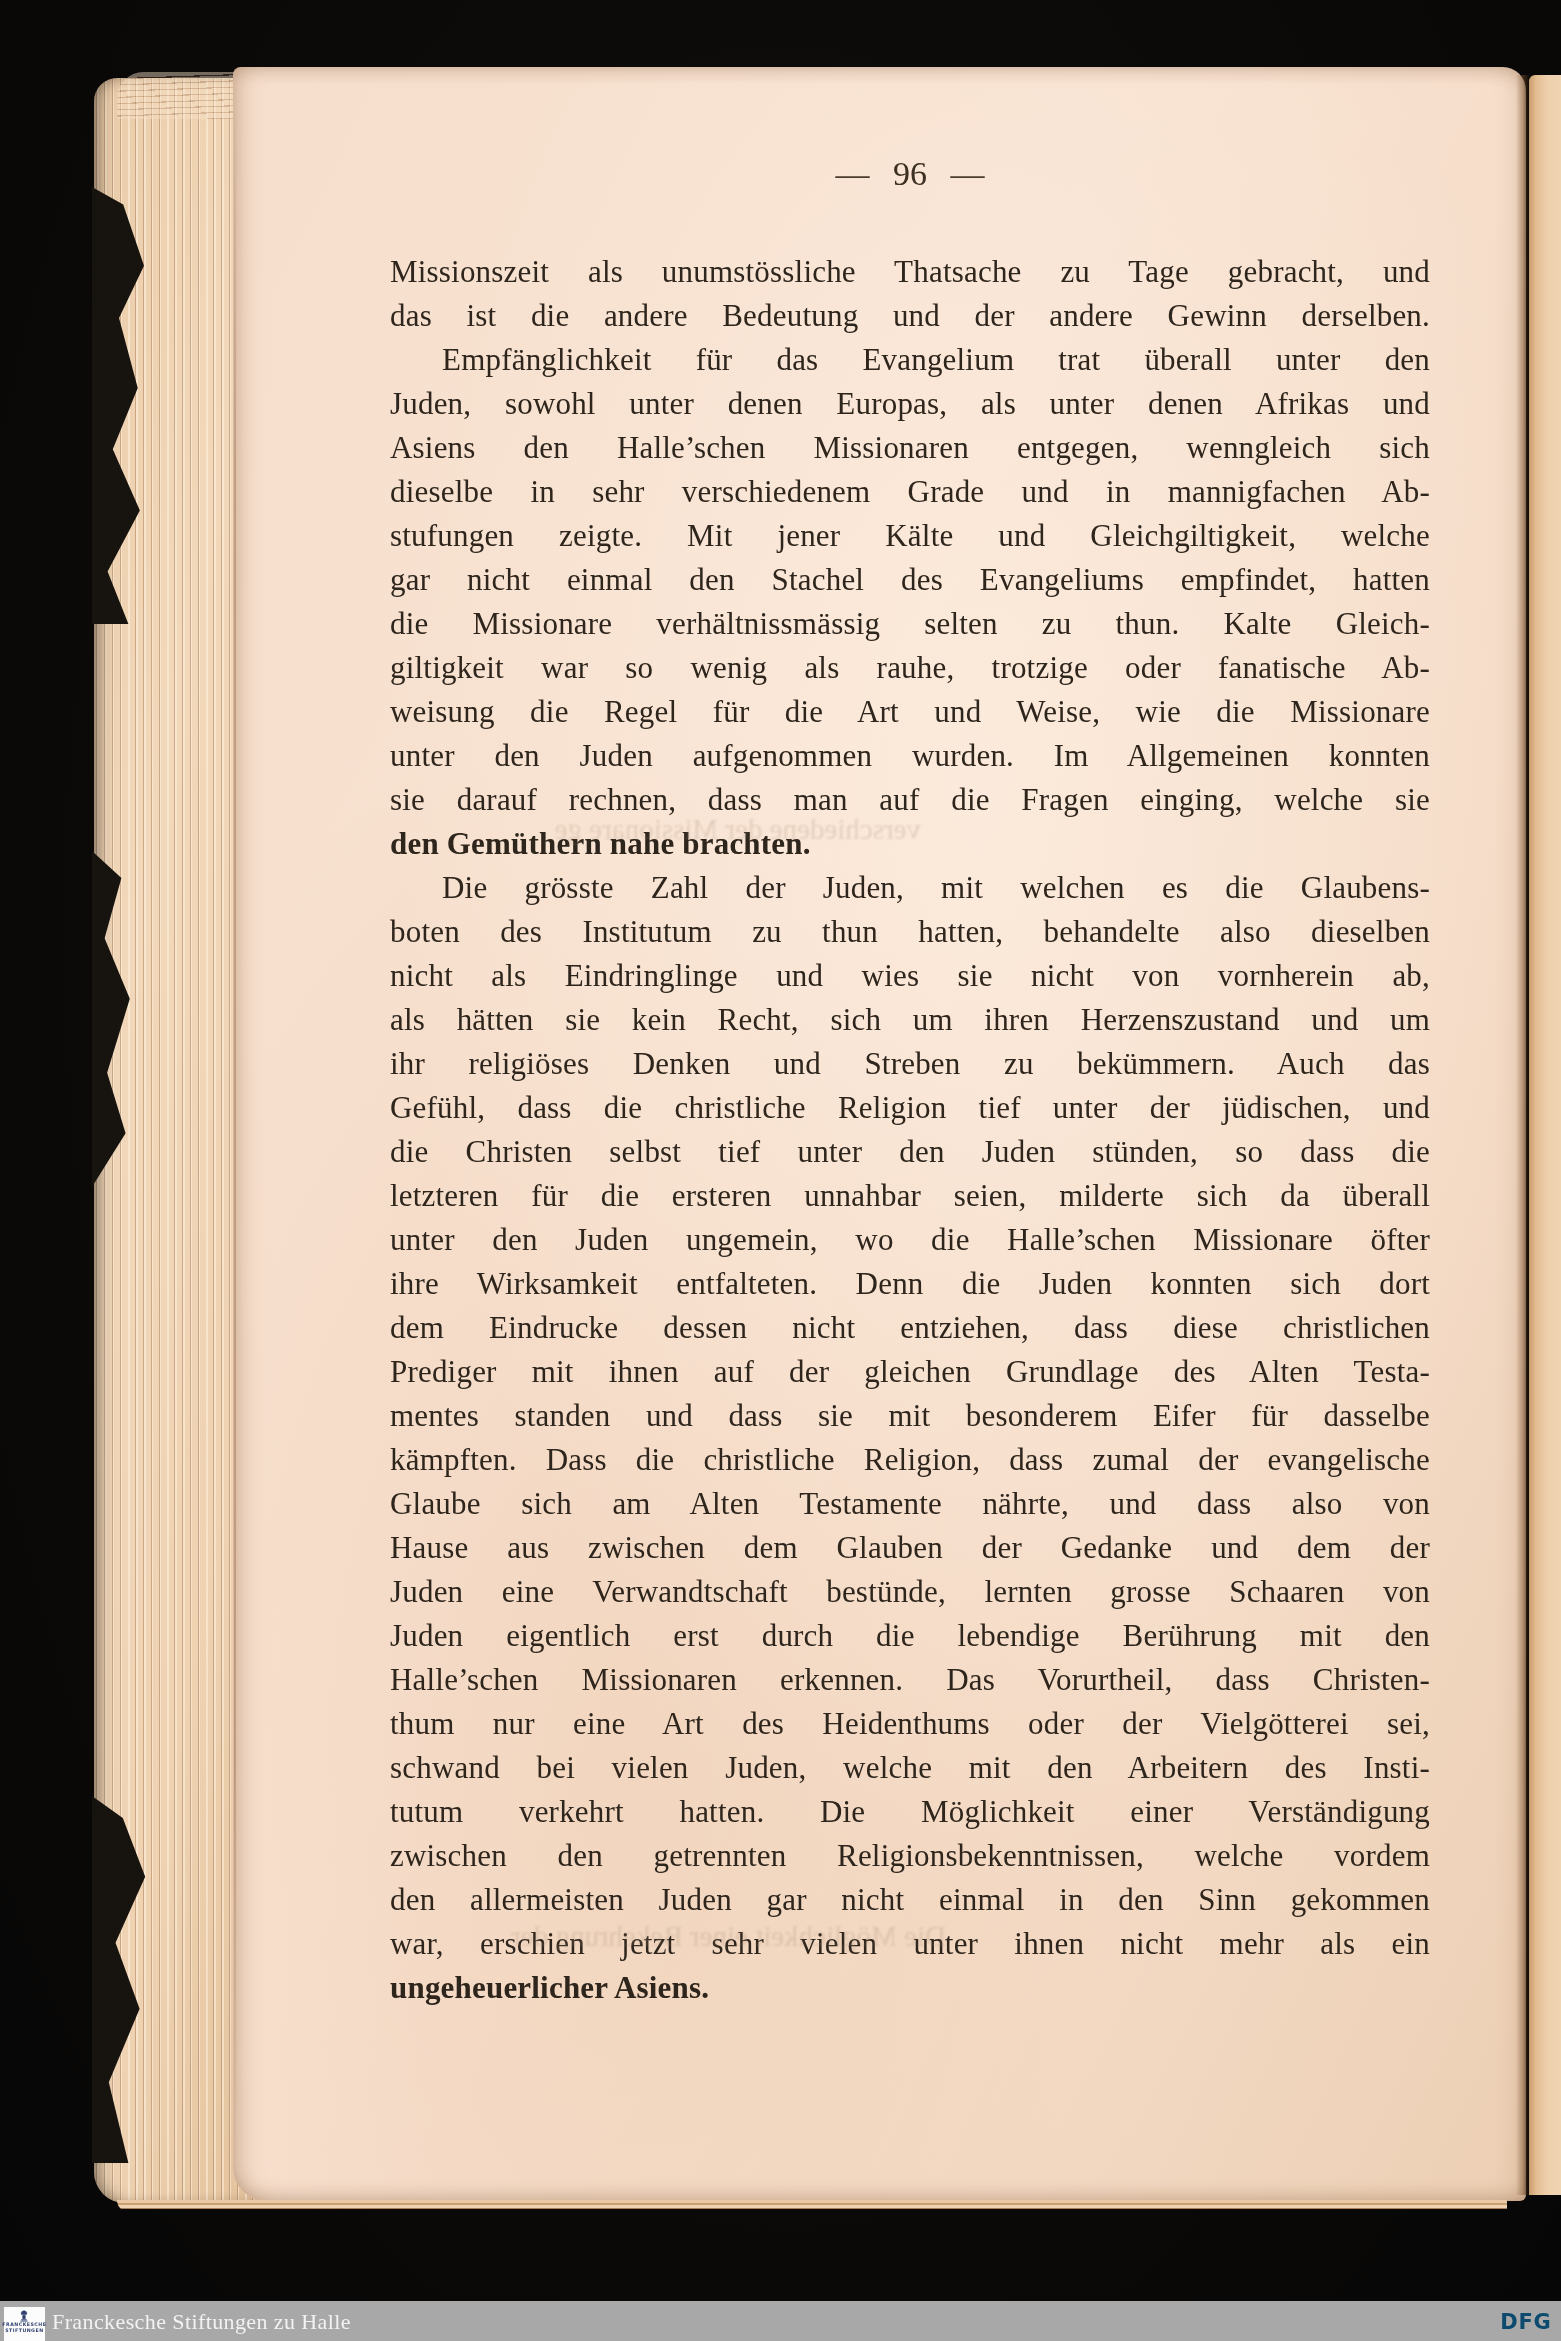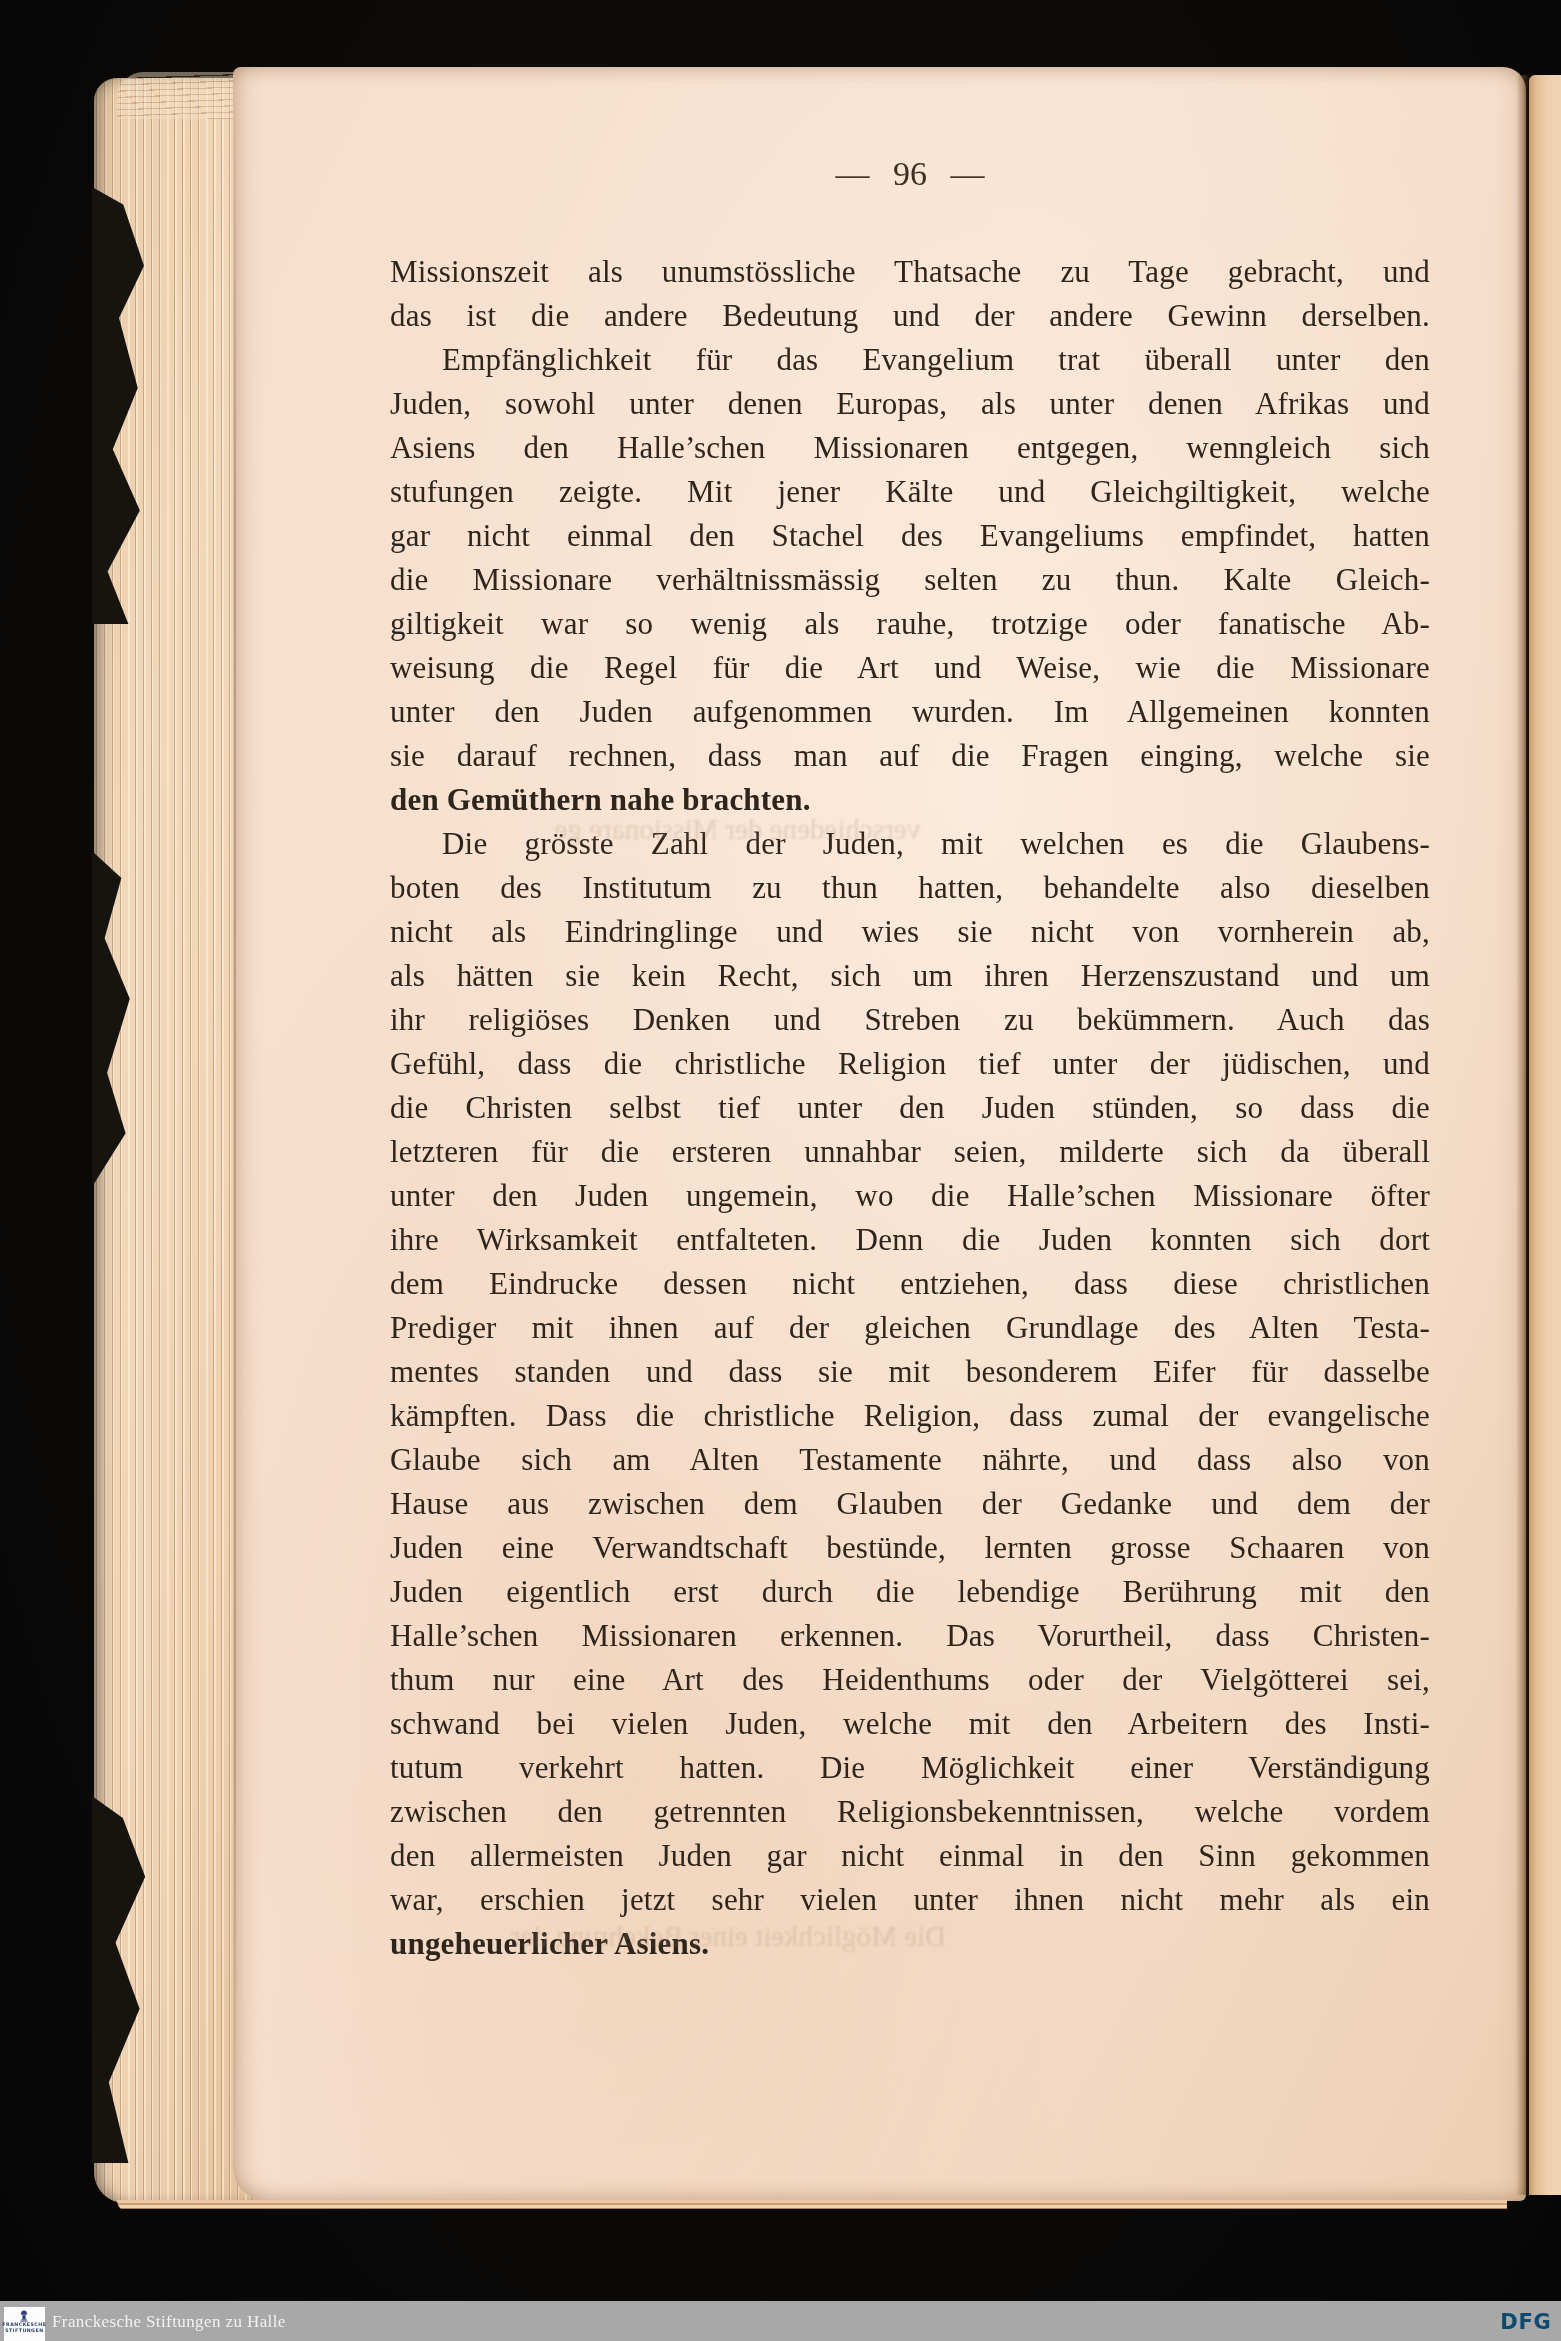--- a/index.html
+++ b/index.html
@@ -68,21 +68,21 @@
   .ghost.g2{left:431px;top:1920px;width:515px;}
 
   
   .bottom-bar{position:absolute;left:0;top:2301px;width:1561px;height:41px;background:#a8a8a8;}
   .logo-box{position:absolute;left:3.9px;top:6.2px;width:41px;height:34px;background:#fcfcfc;
       display:flex;flex-direction:column;align-items:center;justify-content:flex-start;padding-top:1.6px;box-sizing:border-box;}
   .logo-box svg{width:14px;height:13.3px;display:block;}
   .logo-caption{font-family:"DejaVu Sans",sans-serif;font-size:4.7px;line-height:5.5px;
       letter-spacing:0.5px;color:#2e3f70;text-align:center;font-weight:bold;}
   .institution{position:absolute;left:52px;top:0;height:41px;line-height:41px;
-      font-family:"Liberation Serif",serif;font-size:17px;color:#f2f2f2;letter-spacing:0.4px;}
+      font-family:"Liberation Serif",serif;font-size:22px;color:#f2f2f2;letter-spacing:0.4px;}
   .dfg{position:absolute;right:9.4px;top:0;height:35px;line-height:42px;
       font-family:"DejaVu Sans",sans-serif;font-weight:bold;font-size:21px;
       color:#0c4a6e;letter-spacing:0.8px;}
 </style>
 </head>
 <body>
 
 <div class="canvas">
 
   <div class="page-stack"></div>
@@ -99,20 +99,21 @@
 
   <div class="folio"><span class="dash">—</span><span>96</span><span class="dash">—</span></div>
 
   <div class="textblock">
 
   <div class="line">Missionszeit als unumstössliche Thatsache zu Tage gebracht, und</div>
       <div class="line">das ist die andere Bedeutung und der andere Gewinn derselben.</div>
       <div class="line indent">Empfänglichkeit für das Evangelium trat überall unter den</div>
       <div class="line">Juden, sowohl unter denen Europas, als unter denen Afrikas und</div>
       <div class="line">Asiens den Halle’schen Missionaren entgegen, wenngleich sich</div>
+      <div class="line">dieselbe in sehr verschiedenem Grade und in mannigfachen Ab-</div>
       <div class="line">stufungen zeigte. Mit jener Kälte und Gleichgiltigkeit, welche</div>
       <div class="line">gar nicht einmal den Stachel des Evangeliums empfindet, hatten</div>
       <div class="line">die Missionare verhältnissmässig selten zu thun. Kalte Gleich-</div>
       <div class="line">giltigkeit war so wenig als rauhe, trotzige oder fanatische Ab-</div>
       <div class="line">weisung die Regel für die Art und Weise, wie die Missionare</div>
       <div class="line">unter den Juden aufgenommen wurden. Im Allgemeinen konnten</div>
       <div class="line">sie darauf rechnen, dass man auf die Fragen einging, welche sie</div>
       <div class="line end">den Gemüthern nahe brachten.</div>
       <div class="line indent">Die grösste Zahl der Juden, mit welchen es die Glaubens-</div>
       <div class="line">boten des Institutum zu thun hatten, behandelte also dieselben</div>

